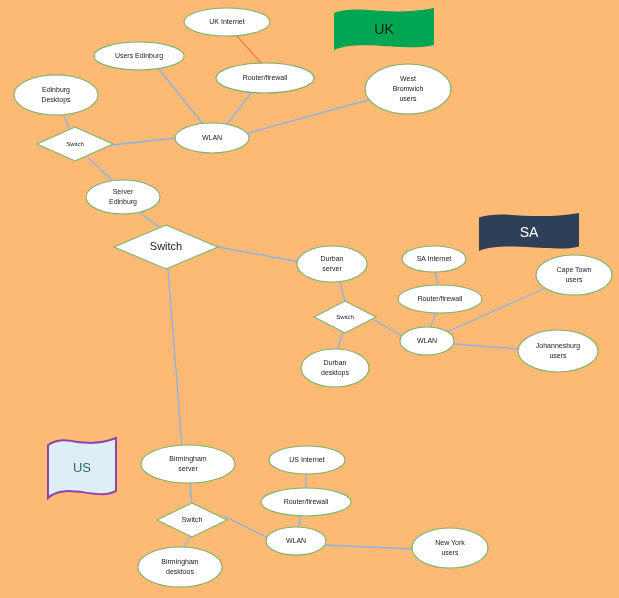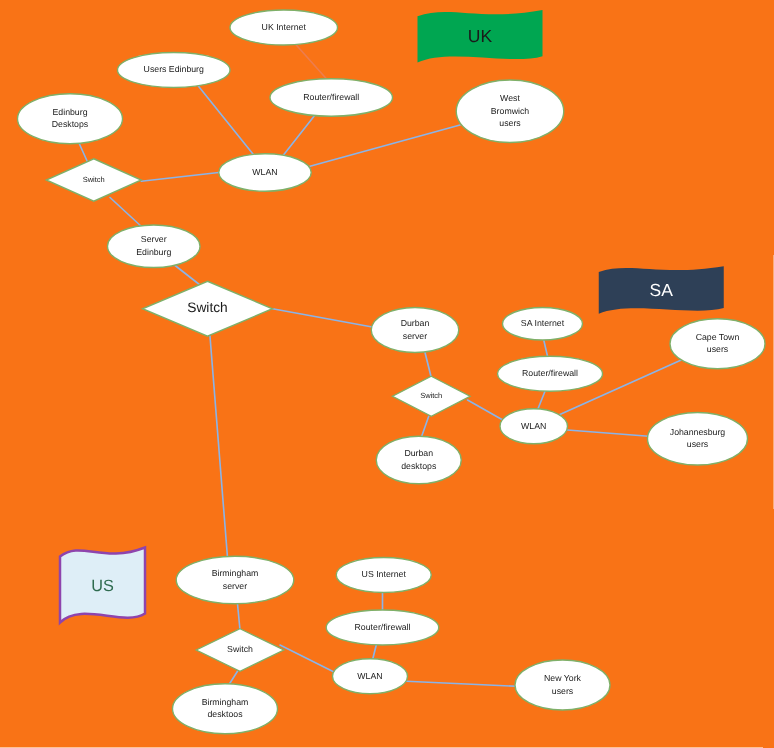--- a/index.html
+++ b/index.html
@@ -11,21 +11,21 @@
   body {
     font-family: "Liberation Sans", sans-serif;
     width: 619px;
     height: 598px;
     overflow: hidden;
   }
   #diagram-root {
     position: relative;
     width: 619px;
     height: 598px;
-    background: #f97316;
+    background: #fdba74;
   }
   svg.canvas {
     position: absolute;
     left: 0;
     top: 0;
     width: 619px;
     height: 598px;
   }
   .node-label {
     font-family: "Liberation Sans", sans-serif;

